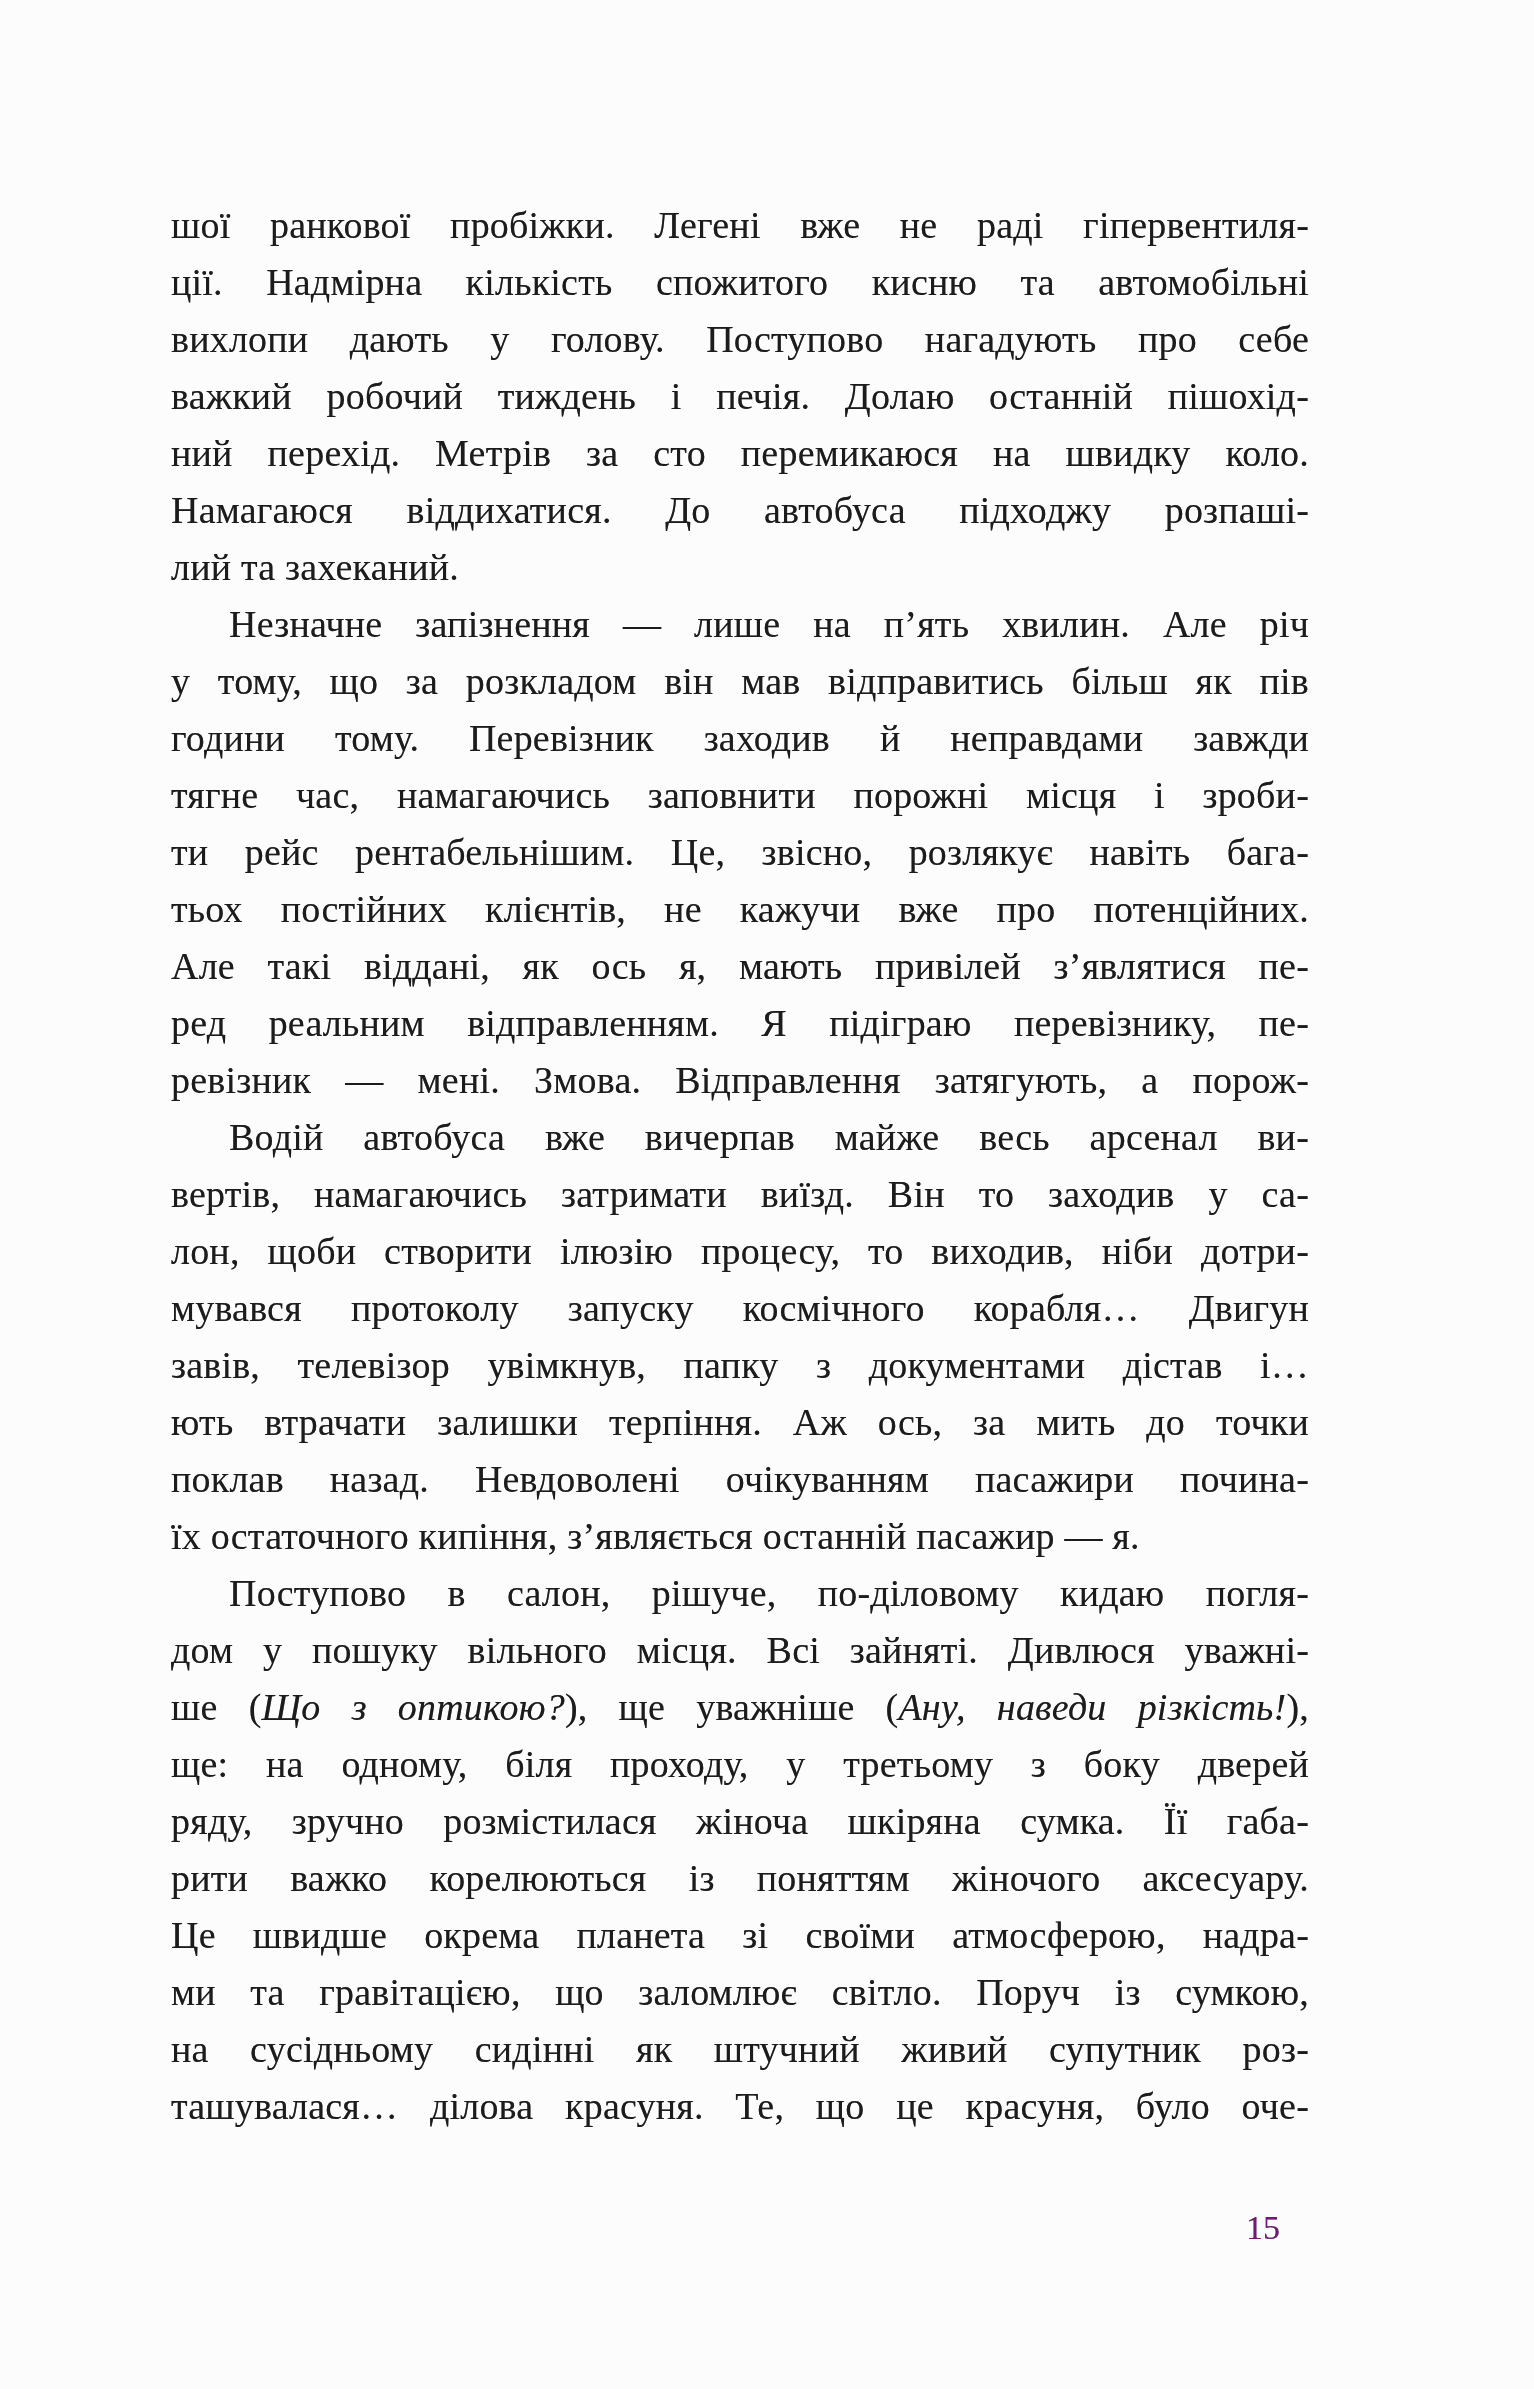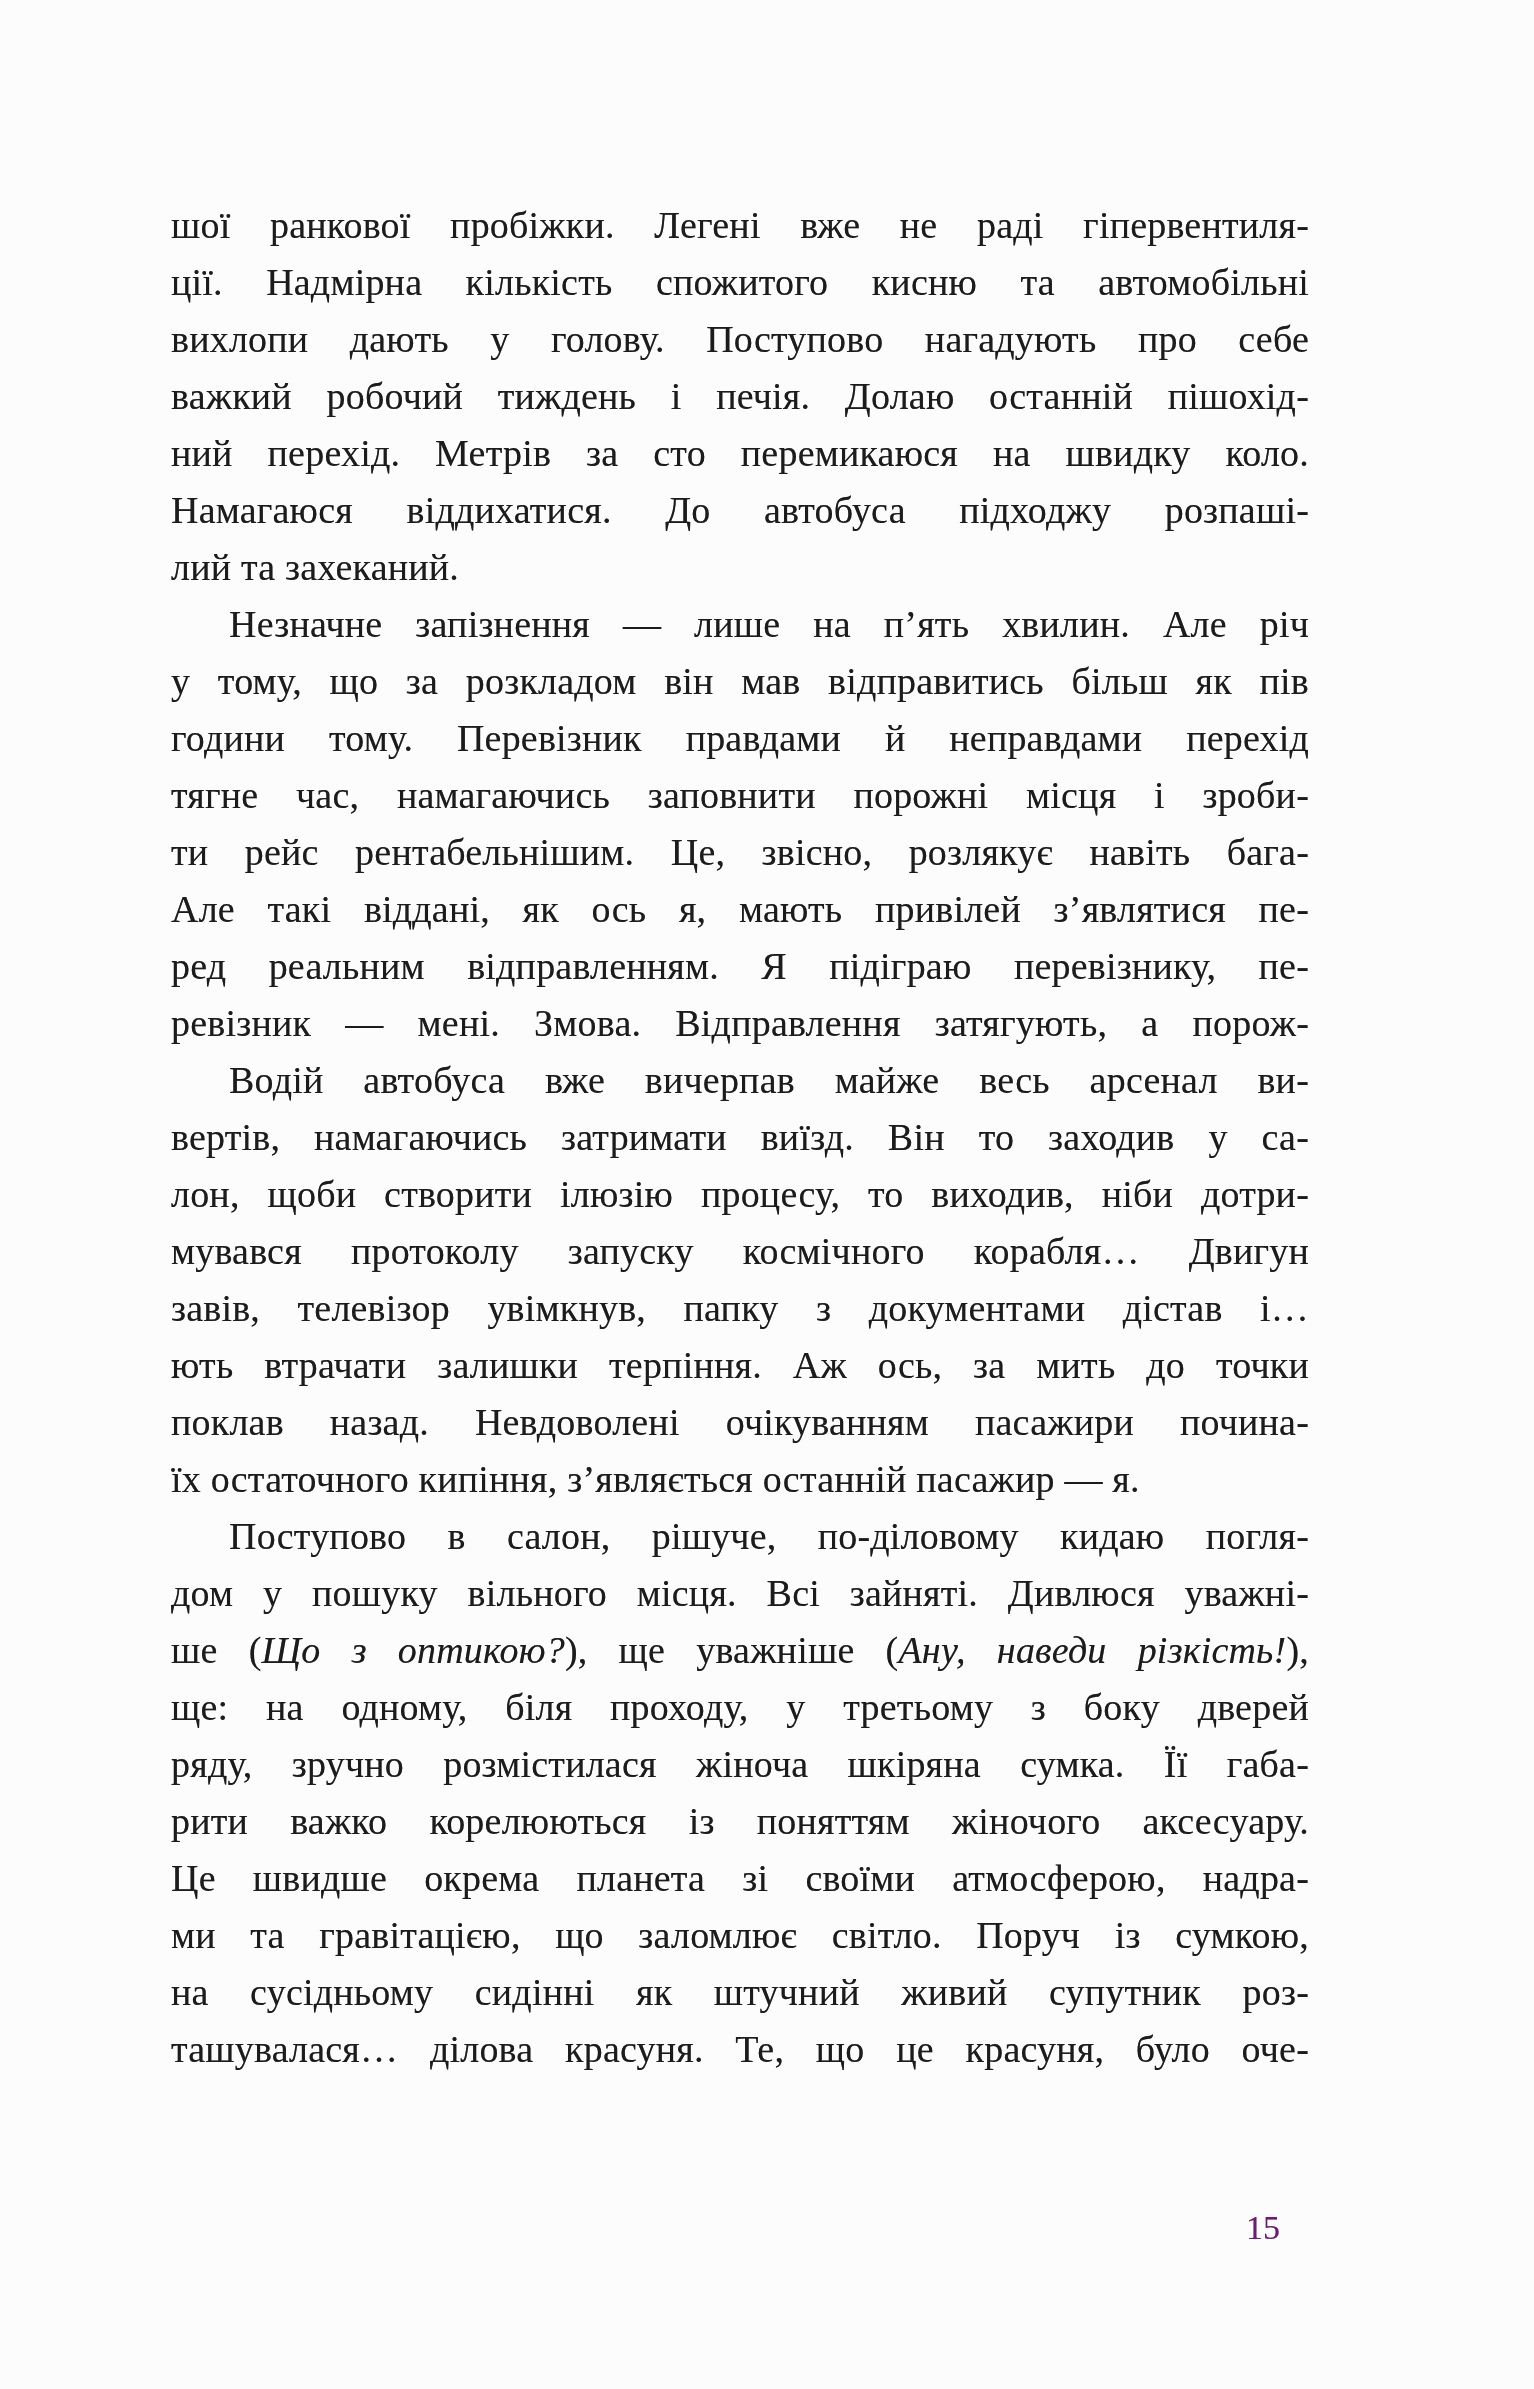--- a/index.html
+++ b/index.html
@@ -70,23 +70,24 @@
         <div class="line just"><span>ції. Надмірна кількість спожитого кисню та автомобільні</span></div>
         <div class="line just"><span>вихлопи дають у голову. Поступово нагадують про себе</span></div>
         <div class="line just"><span>важкий робочий тиждень і печія. Долаю останній пішохід-</span></div>
         <div class="line just"><span>ний перехід. Метрів за сто перемикаюся на швидку коло.</span></div>
         <div class="line just"><span>Намагаюся віддихатися. До автобуса підходжу розпаші-</span></div>
         <div class="line"><span>лий та захеканий.</span></div>
       </div>
       <div class="paragraph">
         <div class="line indent just"><span>Незначне запізнення — лише на п’ять хвилин. Але річ</span></div>
         <div class="line just"><span>у тому, що за розкладом він мав відправитись більш як пів</span></div>
-        <div class="line just"><span>години тому. Перевізник правдами й неправдами перехід</span></div>
+        <div class="line just"><span>години тому. Перевізник заходив й неправдами завжди</span></div>
         <div class="line just"><span>тягне час, намагаючись заповнити порожні місця і зроби-</span></div>
         <div class="line just"><span>ти рейс рентабельнішим. Це, звісно, розлякує навіть бага-</span></div>
+        <div class="line just"><span>тьох постійних клієнтів, не кажучи вже про потенційних.</span></div>
         <div class="line just"><span>Але такі віддані, як ось я, мають привілей з’являтися пе-</span></div>
         <div class="line just"><span>ред реальним відправленням. Я підіграю перевізнику, пе-</span></div>
         <div class="line just"><span>ревізник — мені. Змова. Відправлення затягують, а порож-</span></div>
       </div>
       <div class="paragraph">
         <div class="line indent just"><span>Водій автобуса вже вичерпав майже весь арсенал ви-</span></div>
         <div class="line just"><span>вертів, намагаючись затримати виїзд. Він то заходив у са-</span></div>
         <div class="line just"><span>лон, щоби створити ілюзію процесу, то виходив, ніби дотри-</span></div>
         <div class="line just"><span>мувався протоколу запуску космічного корабля… Двигун</span></div>
         <div class="line just"><span>завів, телевізор увімкнув, папку з документами дістав і…</span></div>

